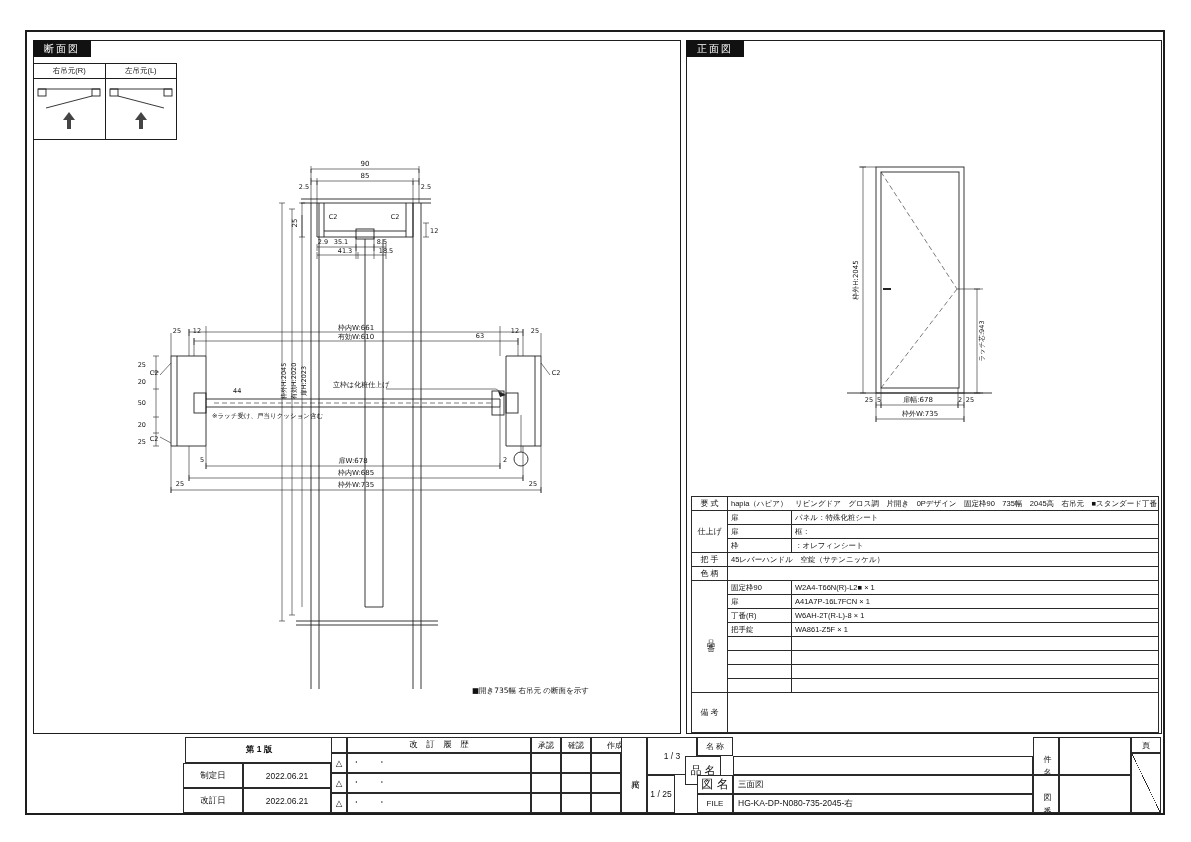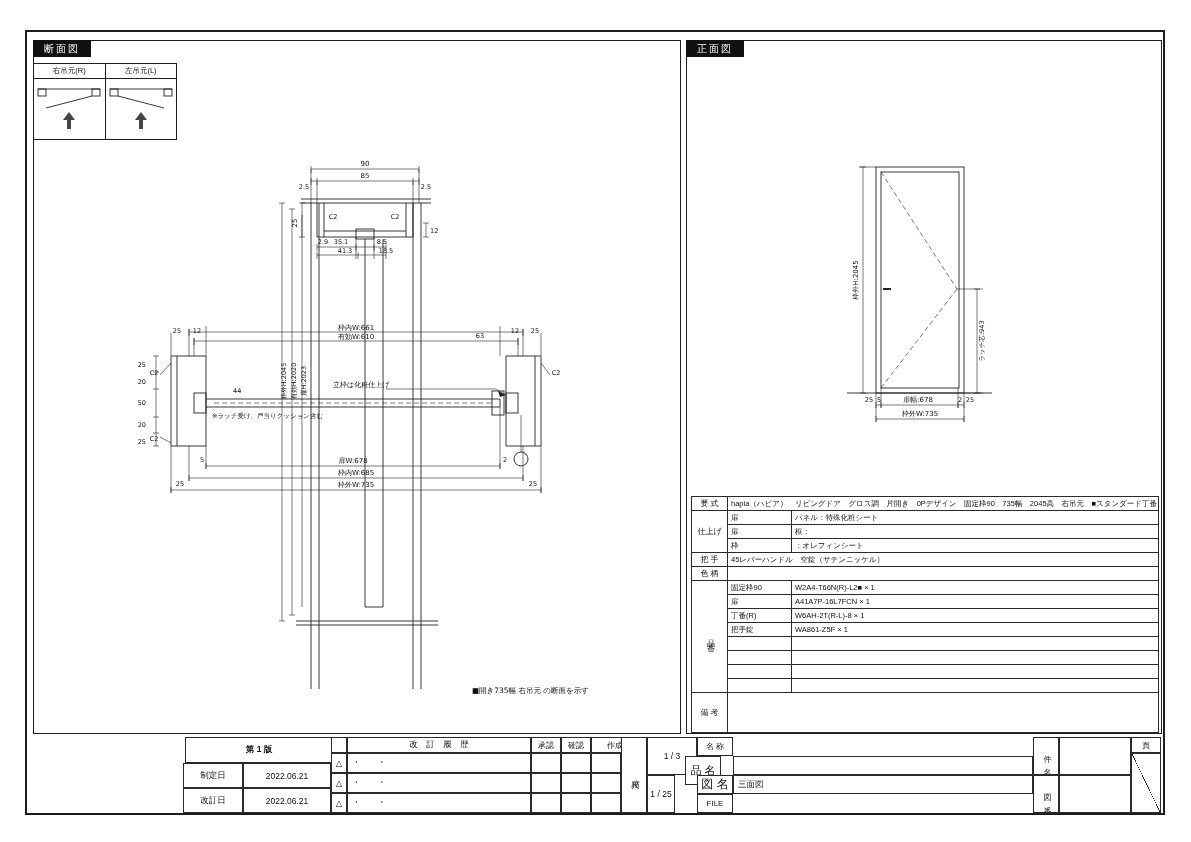--- a/index.html
+++ b/index.html
@@ -320,20 +320,21 @@
   <div class="tb-cell tb-v" style="left:588px;top:0;width:26px;height:76px;font-size:8px">縮尺</div>
   <div class="tb-cell" style="left:614px;top:0;width:50px;height:38px">1 / 3</div>
   <div class="tb-cell" style="left:614px;top:38px;width:28px;height:38px">1 / 25</div>
 
   <div class="tb-cell" style="left:664px;top:0;width:36px;height:19px;font-size:8px">名 称</div>
   <div class="tb-cell" style="left:652px;top:19px;width:36px;height:29px;font-size:11px">品 名</div>
   <div class="tb-cell tb-left" style="left:700px;top:19px;width:300px;height:19px"></div>
   <div class="tb-cell" style="left:664px;top:38px;width:36px;height:19px;font-size:12px">図 名</div>
   <div class="tb-cell tb-left" style="left:700px;top:38px;width:300px;height:19px">三面図</div>
   <div class="tb-cell" style="left:664px;top:57px;width:36px;height:19px;font-size:8px">FILE</div>
+  <div class="tb-cell tb-left" style="left:700px;top:57px;width:300px;height:19px">HG-KA-DP-N080-735-2045-右</div>
 
   <div class="tb-cell tb-v" style="left:1000px;top:0;width:26px;height:38px;font-size:8px">件 名</div>
   <div class="tb-cell" style="left:1026px;top:0;width:72px;height:38px"></div>
   <div class="tb-cell tb-v" style="left:1000px;top:38px;width:26px;height:38px;font-size:8px">図 番</div>
   <div class="tb-cell" style="left:1026px;top:38px;width:72px;height:38px"></div>
 
   <div class="tb-cell" style="left:1098px;top:0;width:30px;height:16px;font-size:8px">頁</div>
   <div class="tb-cell" id="page-diagonal" style="left:1098px;top:16px;width:30px;height:60px"></div>
 </div>
 

